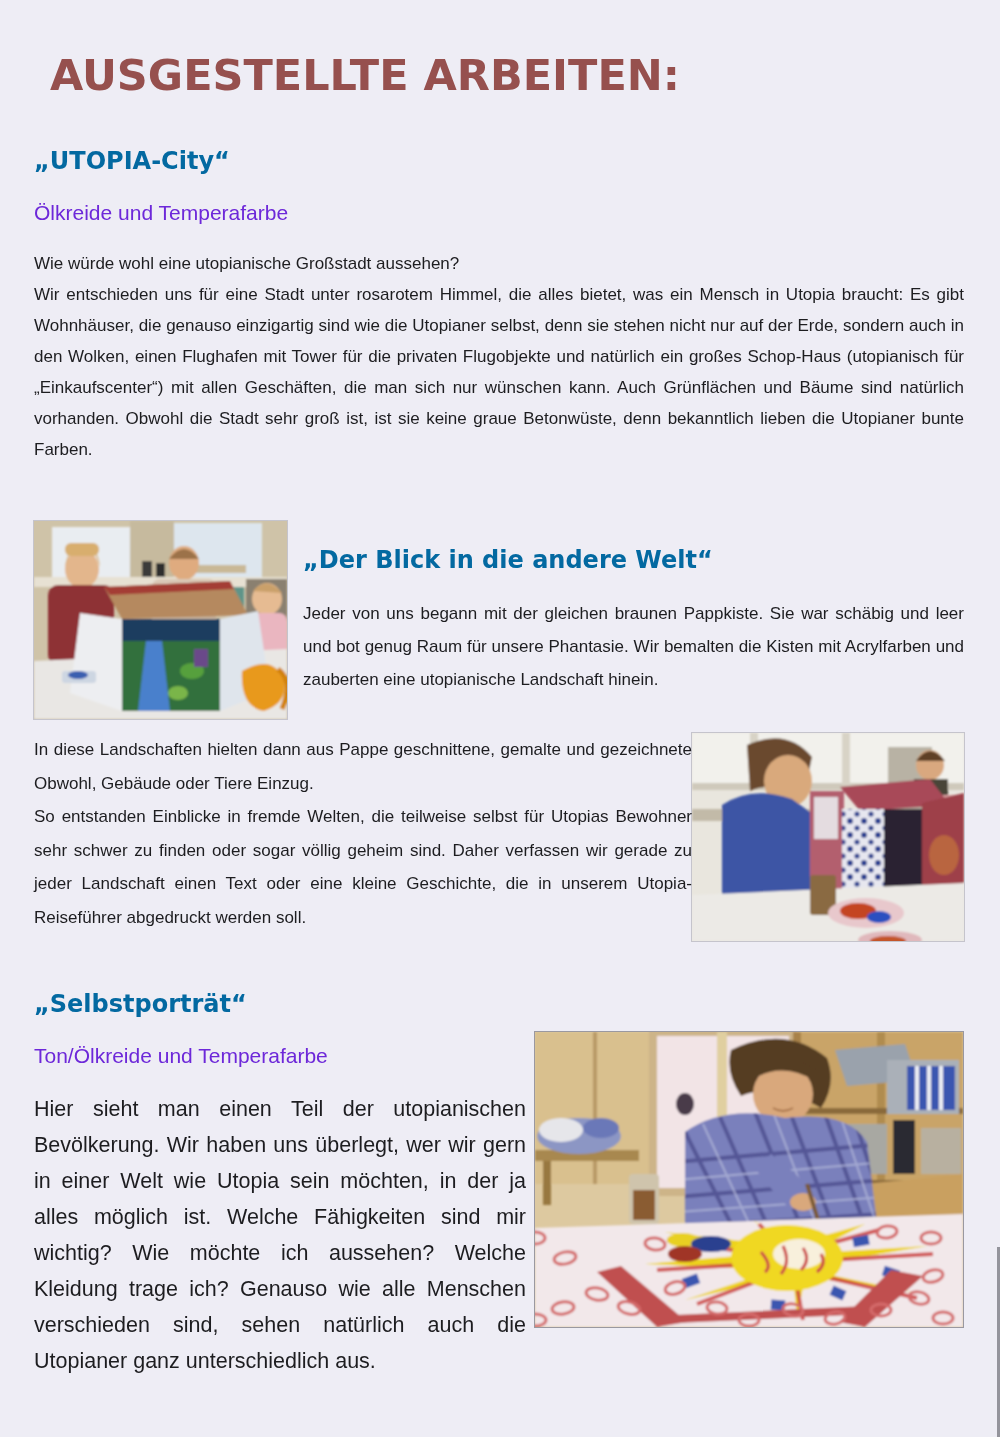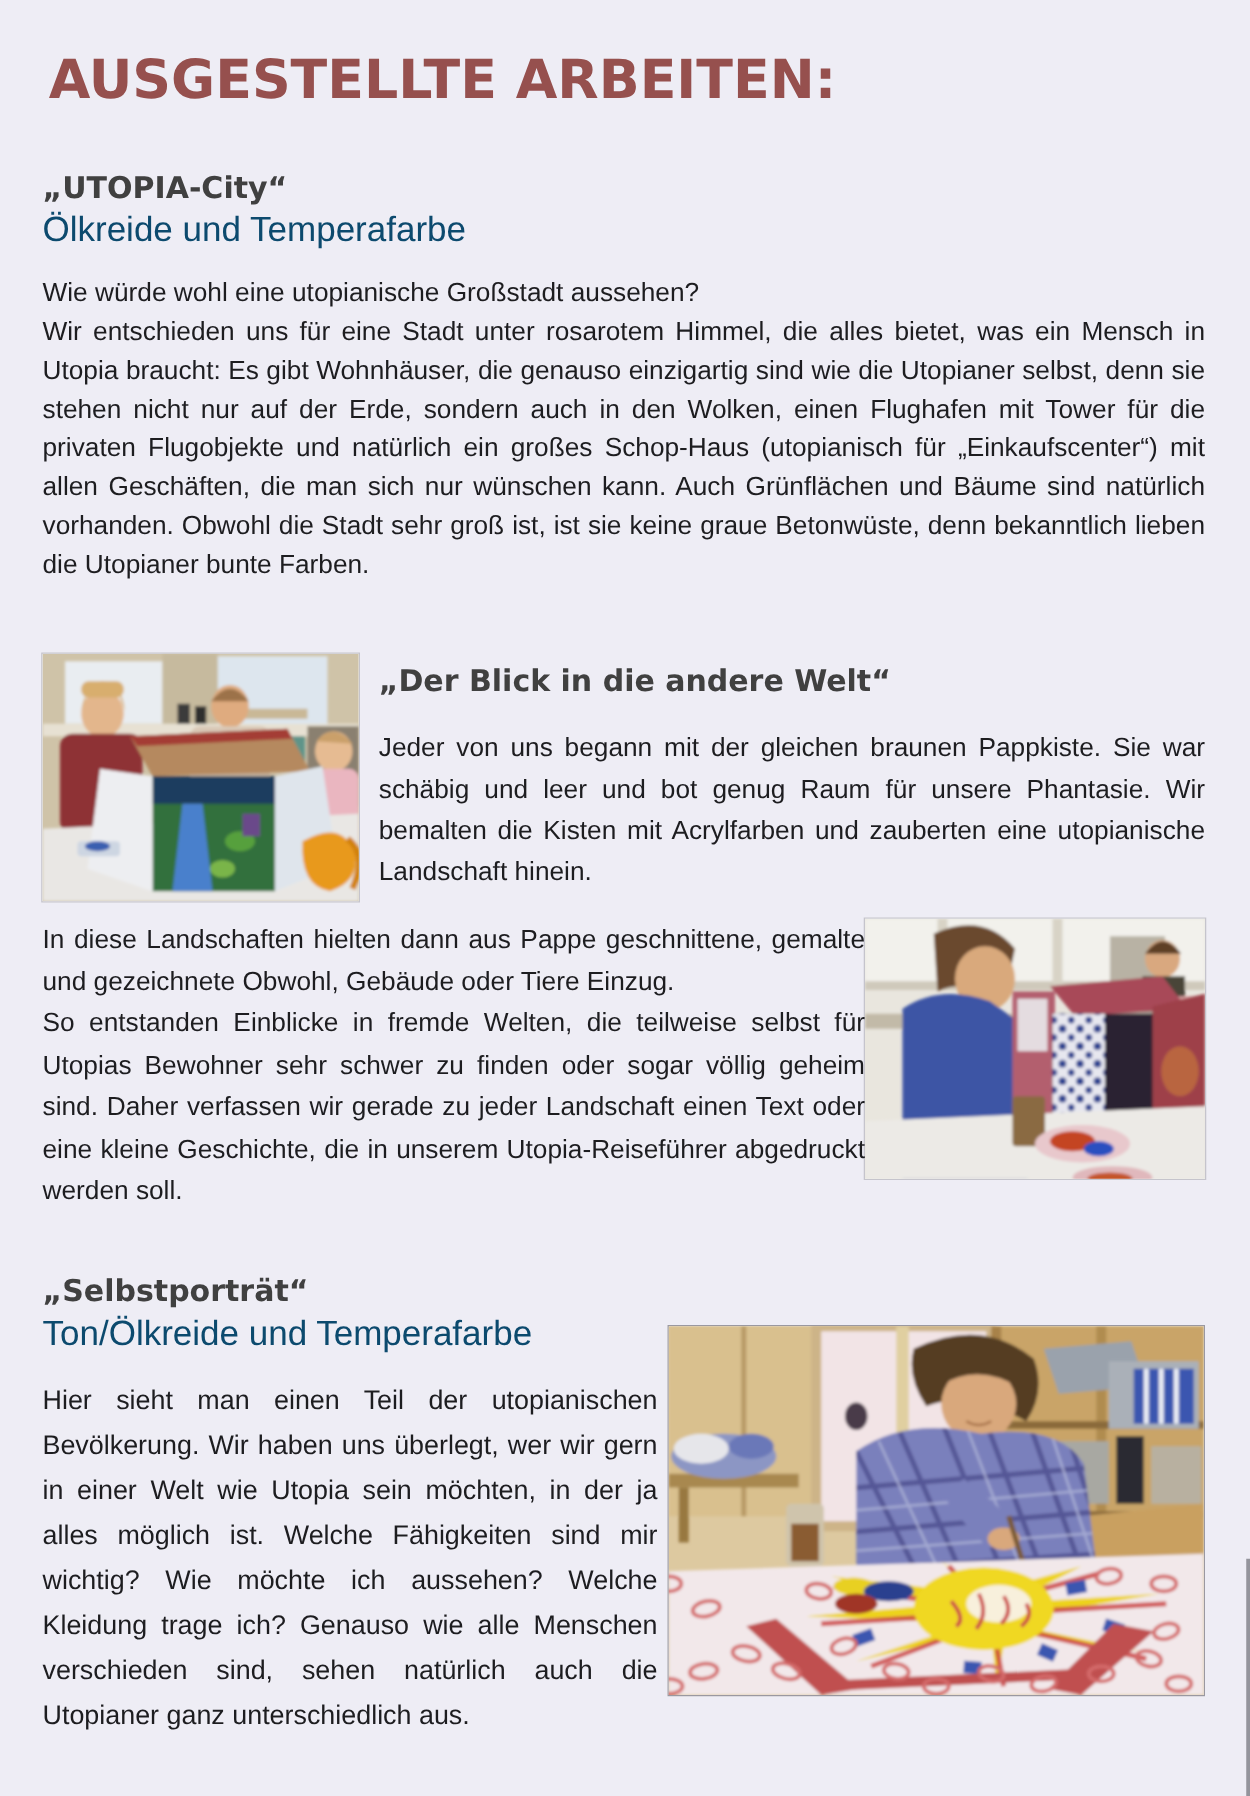--- a/index.html
+++ b/index.html
@@ -7,49 +7,49 @@
     position:relative;
     width:1000px;height:1437px;
     box-sizing:border-box;
     padding:34px 36px 0 34px;
     background:#eeedf5;
     font-family:"Liberation Sans", sans-serif;
     color:#1d1d20;
     overflow:hidden;
   }
   .title{
-    margin:5px;
+    margin:16px;
     font-family:"DejaVu Sans", sans-serif;
     font-weight:800;
     font-size:43px;
     line-height:50px;
     letter-spacing:0px;
     color:#96504e;
   }
   .sec{margin:0;}
   .sec1{margin-top:46px;}
   .sec2{margin-top:56px;}
   .sec3{margin-top:48px;position:relative;min-height:350px;}
   h2.heading{
     margin:0;
     font-family:"DejaVu Sans", sans-serif;
     font-weight:bold;
     font-size:24px;
     line-height:30px;
-    color:#404040;
+    color:#0369a1;
   }
   .technique{
-    margin-top:6px;
-    font-size:28px;
+    margin-top:24px;
+    font-size:21px;
     line-height:26px;
-    color:#0c4a6e;
+    color:#6d28d9;
   }
   .para{
     margin:0;
-    font-size:21px;
+    font-size:17px;
     line-height:31px;
     text-align:justify;
   }
   .para.first{margin-top:22px;}
   .para.noj{text-align:left;}
   .row2{display:flex;gap:16px;align-items:center;}
   .col2{flex:1;min-width:0;}
   .col2 .para{line-height:33px;}
   .flow{margin-top:14px;}
   .flow::after{content:"";display:block;clear:both;}

